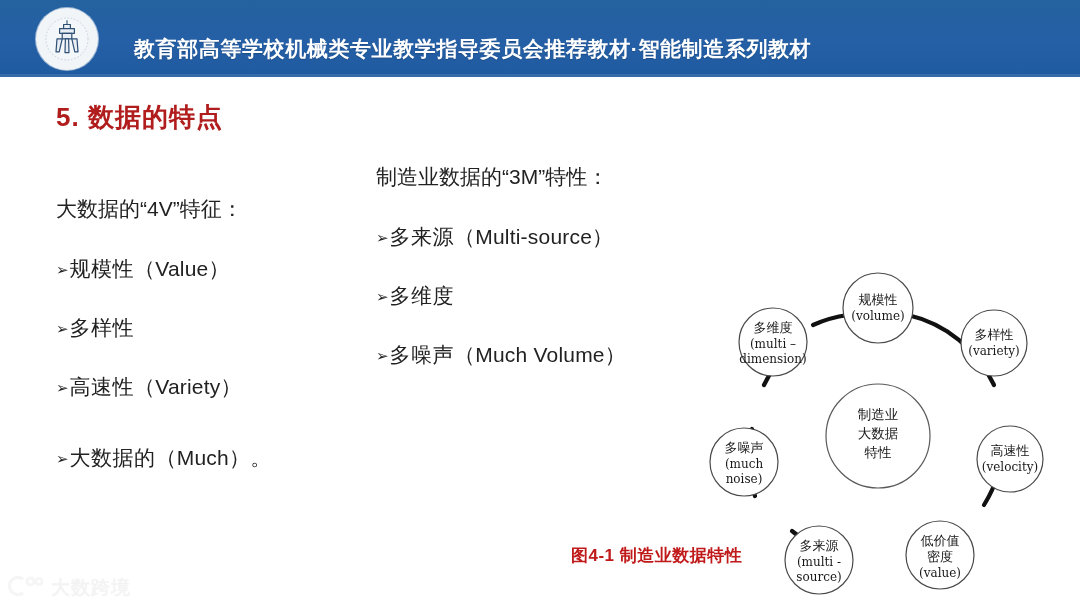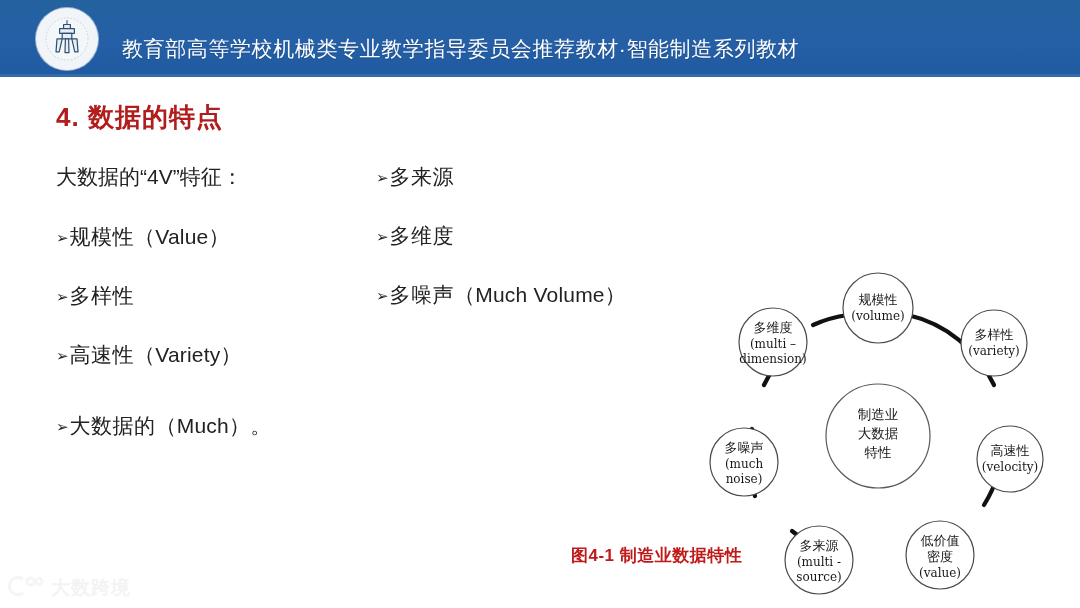--- a/index.html
+++ b/index.html
@@ -41,27 +41,27 @@
     border-radius: 50%;
     background: #f2f5f8;
     box-shadow: 0 0 0 1px rgba(255,255,255,0.55);
     display: flex;
     align-items: center;
     justify-content: center;
   }
   .logo-badge svg { display: block; }
   .header-title {
     position: absolute;
-    left: 122px;
+    left: 134px;
     top: 0;
     height: 97px;
     display: flex;
     align-items: center;
     font-size: 21px;
-    font-weight: 400;
+    font-weight: 700;
     letter-spacing: 0.6px;
     color: #ffffff;
     white-space: nowrap;
     text-shadow: 0 1px 1px rgba(0,0,0,0.18);
   }
 
   
   .slide-title {
     position: absolute;
     left: 56px;
@@ -69,21 +69,21 @@
     font-size: 26px;
     font-weight: 700;
     color: #b11c1c;
     letter-spacing: 1px;
   }
 
   .col {
     position: absolute;
     top: 163px;
   }
-  .col-left  { left: 56px;  width: 320px; }
+  .col-left  { left: 56px;  width: 320px; margin-top: 32px; }
   .col-right { left: 376px; width: 330px; }
 
   .col-heading {
     font-size: 21px;
     color: #222222;
     margin: 0 0 32px 0;
     white-space: nowrap;
   }
   .bullet-row {
     display: flex;
@@ -163,21 +163,21 @@
           <path d="M26.8 21.9 L29.8 34.8 L33.0 34.8 L32.0 21.9 Z"></path>
           <path d="M20.4 21.9 L20.0 35.6 L24.0 35.6 L23.6 21.9 Z"></path>
         </g>
         <line x1="22" y1="3.2" x2="22" y2="7.5" stroke="#2d4f74" stroke-width="1.1"></line>
       </svg>
     </span>
   </div>
   <div class="header-title">教育部高等学校机械类专业教学指导委员会推荐教材·智能制造系列教材</div>
 </div>
 
-<div class="slide-title">4. 数据的特点</div>
+<div class="slide-title">5. 数据的特点</div>
 
 <div class="col col-left">
   <div class="col-heading">大数据的“4V”特征：</div>
 
   <div class="bullet-row">
     <span class="bullet-mark">➢</span>
     <span class="bullet-cn">规模性</span>
     <span class="bullet-en">（Value）</span>
   </div>
 
@@ -196,24 +196,26 @@
 
   <div class="bullet-row">
     <span class="bullet-mark">➢</span>
     <span class="bullet-cn">大数据的</span>
     <span class="bullet-en">（Much）</span>
     <span class="bullet-tail">。</span>
   </div>
 </div>
 
 <div class="col col-right">
+  <div class="col-heading">制造业数据的“3M”特性：</div>
 
   <div class="bullet-row">
     <span class="bullet-mark">➢</span>
     <span class="bullet-cn">多来源</span>
+    <span class="bullet-en">（Multi-source）</span>
   </div>
 
   <div class="bullet-row">
     <span class="bullet-mark">➢</span>
     <span class="bullet-cn">多维度</span>
   </div>
 
   <div class="bullet-row">
     <span class="bullet-mark">➢</span>
     <span class="bullet-cn">多噪声</span>

